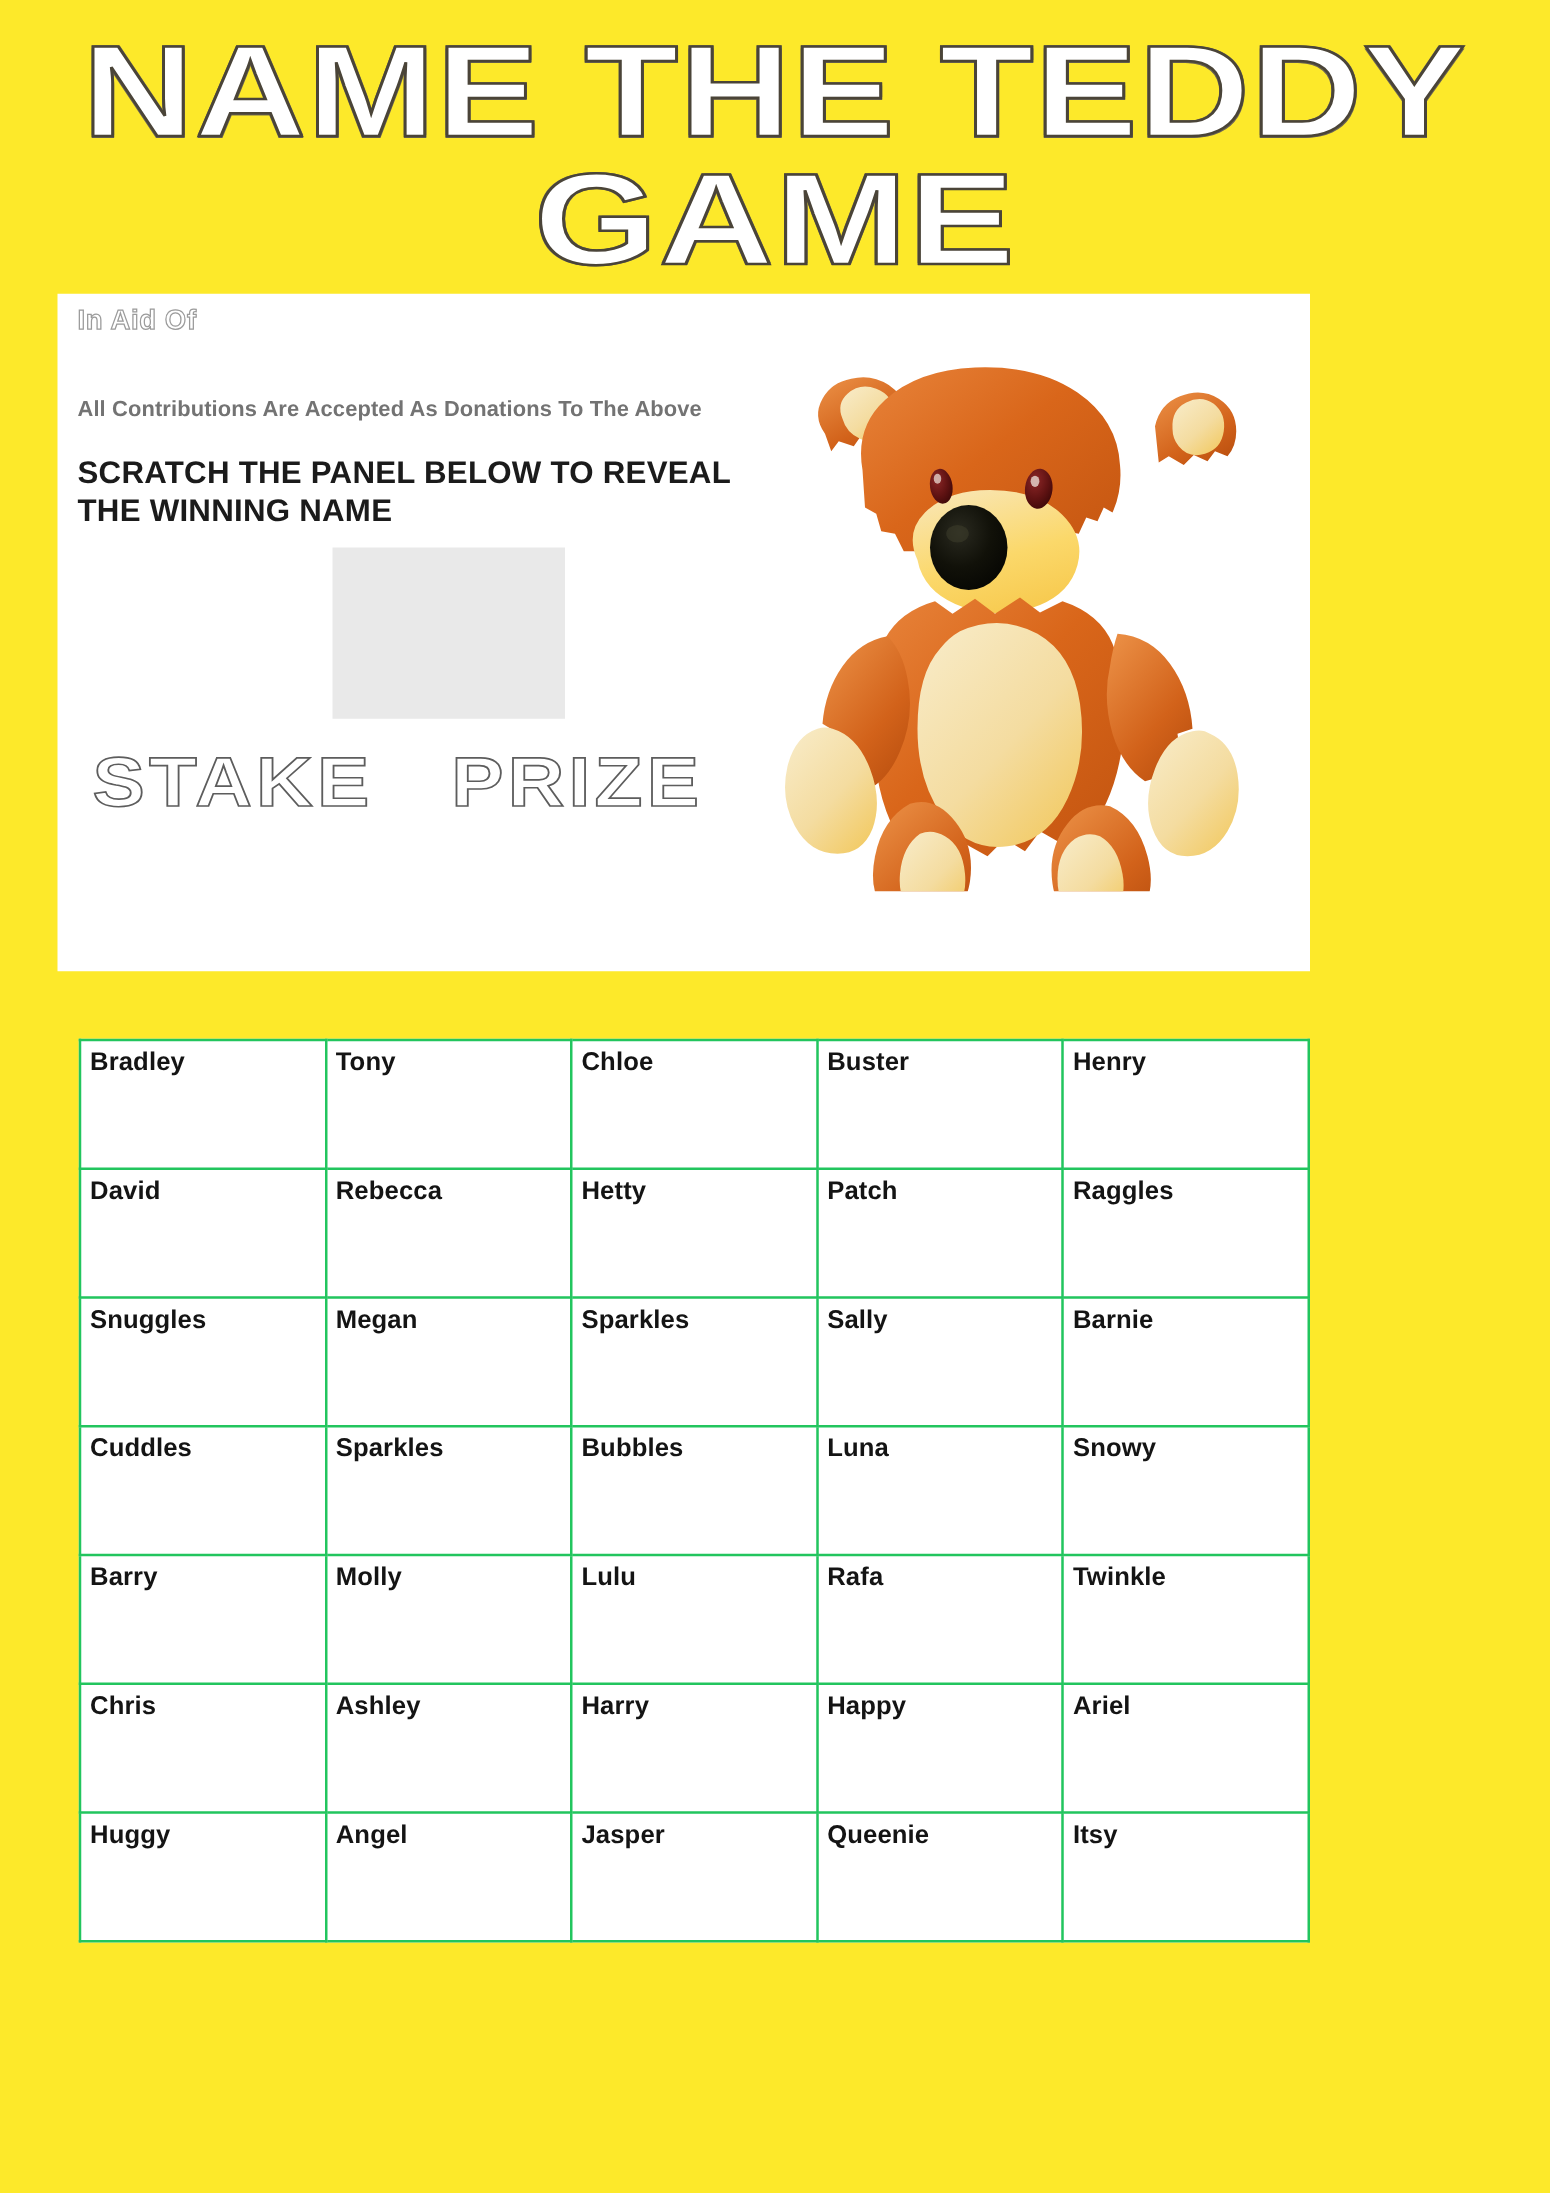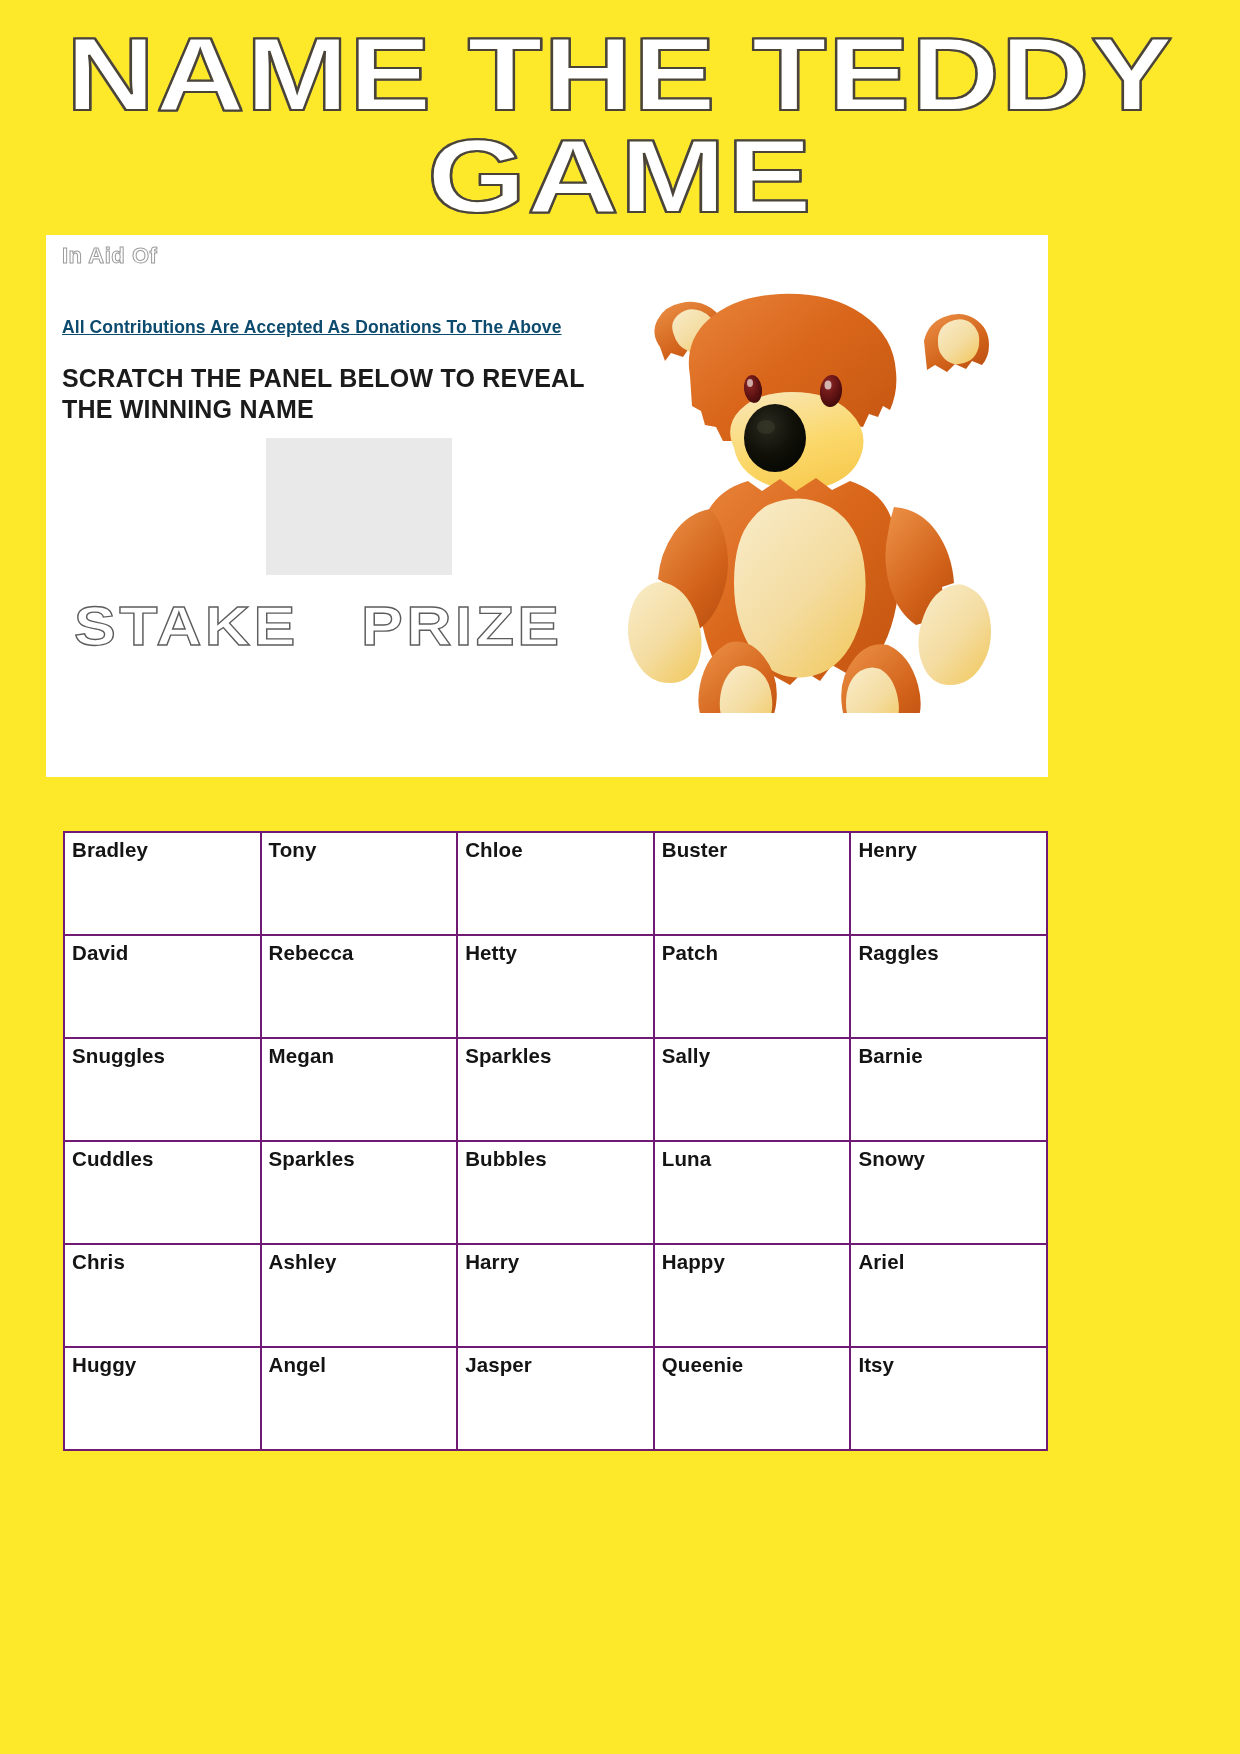--- a/index.html
+++ b/index.html
@@ -66,24 +66,23 @@
     -webkit-text-stroke: 1px #9b9b9b;
     white-space: nowrap;
   }
 
   .contrib-line {
     position: absolute;
     left: 16px;
     top: 82px;
     font-size: 17.5px;
     font-weight: bold;
-    color: #0c4a6e;
+    color: #737373;
     letter-spacing: 0.1px;
     white-space: nowrap;
-    text-decoration: underline;
   }
 
   .scratch-instruction {
     position: absolute;
     left: 16px;
     top: 128px;
     width: 620px;
     font-size: 25px;
     font-weight: bold;
     line-height: 1.25;
@@ -130,21 +129,21 @@
   .names-table {
     position: absolute;
     left: 63px;
     top: 831px;
     width: 985px;
     border-collapse: collapse;
     background: #ffffff;
     table-layout: fixed;
   }
   .names-table td {
-    border: 2px solid #701a75;
+    border: 2px solid #22c55e;
     height: 96px;
     vertical-align: top;
     padding: 5px 0 0 7px;
     font-size: 20.5px;
     font-weight: bold;
     color: #141414;
     letter-spacing: 0.1px;
     background: #ffffff;
   }
 </style>
@@ -306,20 +305,27 @@
         <td>Barnie</td>
       </tr>
       <tr>
         <td>Cuddles</td>
         <td>Sparkles</td>
         <td>Bubbles</td>
         <td>Luna</td>
         <td>Snowy</td>
       </tr>
       <tr>
+        <td>Barry</td>
+        <td>Molly</td>
+        <td>Lulu</td>
+        <td>Rafa</td>
+        <td>Twinkle</td>
+      </tr>
+      <tr>
         <td>Chris</td>
         <td>Ashley</td>
         <td>Harry</td>
         <td>Happy</td>
         <td>Ariel</td>
       </tr>
       <tr>
         <td>Huggy</td>
         <td>Angel</td>
         <td>Jasper</td>

